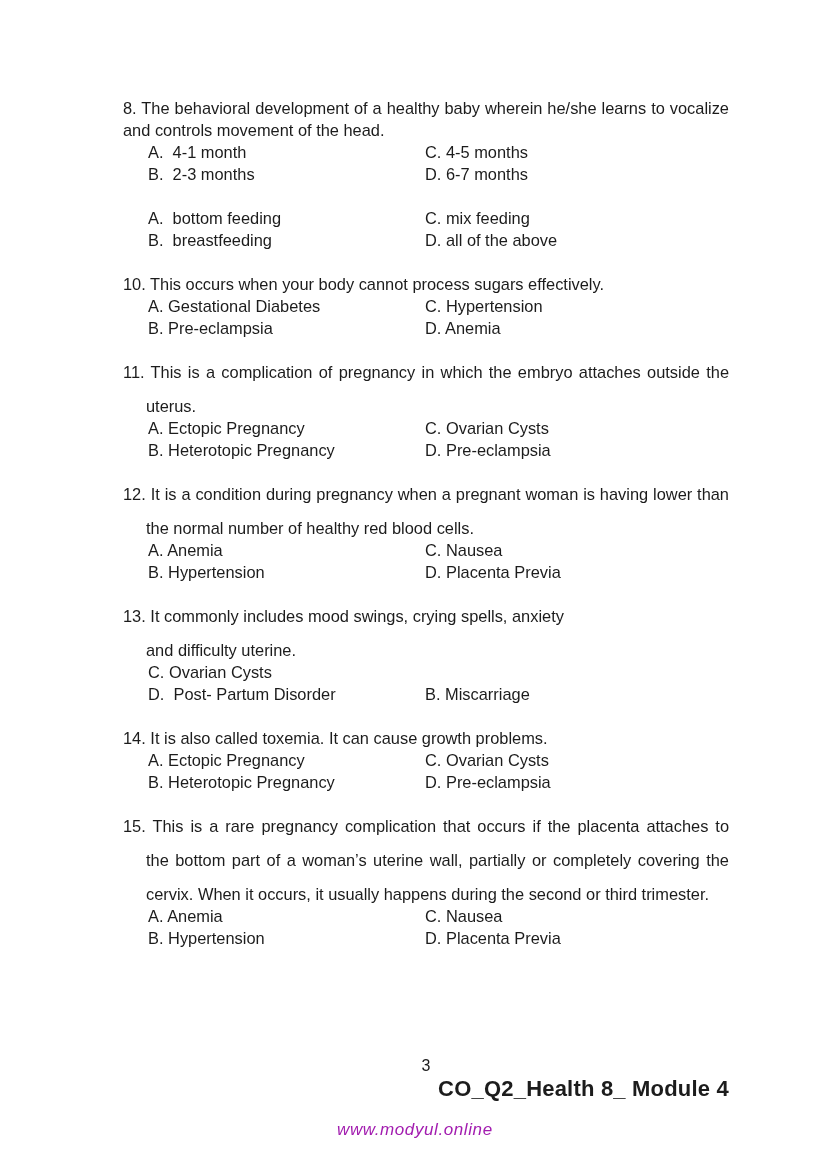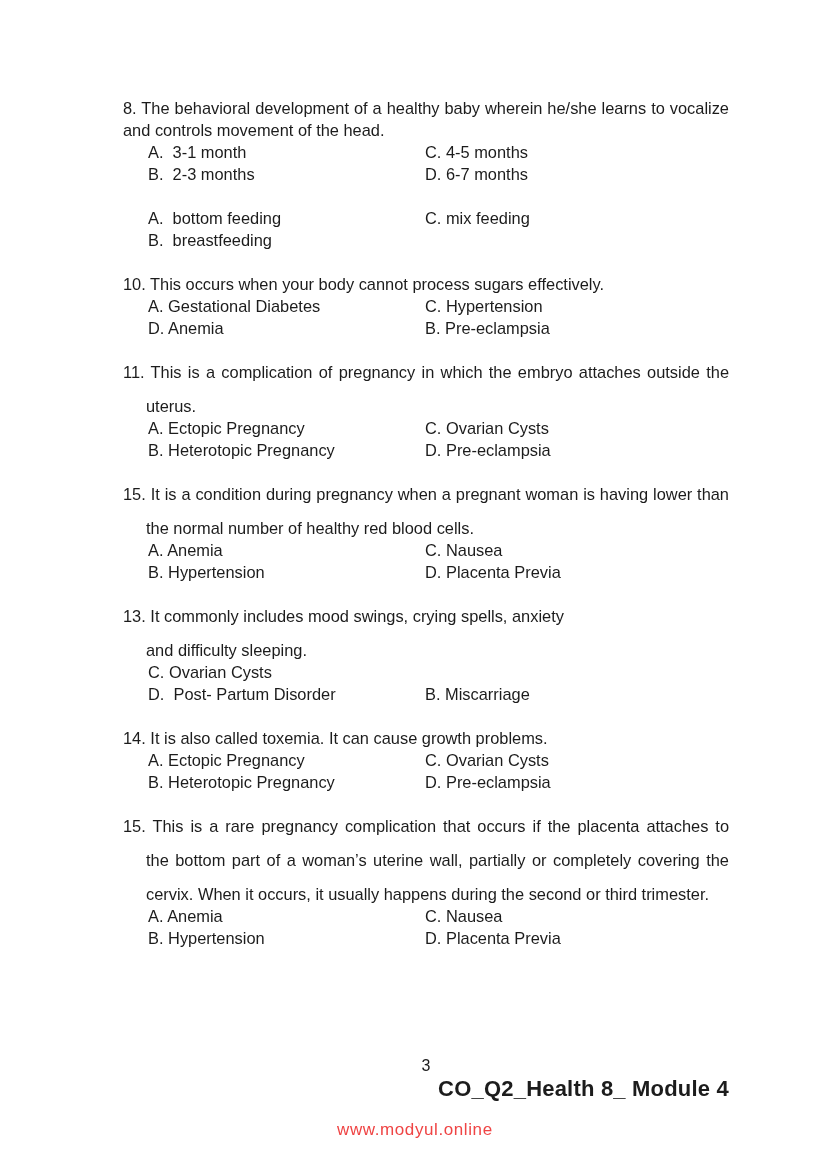--- a/index.html
+++ b/index.html
@@ -71,75 +71,76 @@
 </style>
 </head>
 <body style="background: rgb(255, 255, 255); color: rgb(28, 28, 28);">
 
 <div class="page">
   <div class="content" id="questions">
       <div class="question">
         <div class="qline j">8. The behavioral development of a healthy baby wherein he/she learns to vocalize</div>
         <div class="qline">and controls movement of the head.</div>
         <div class="optrow">
-          <div class="opt">A.  3-1 month</div>
+          <div class="opt">A.  4-1 month</div>
           <div class="opt">C. 4-5 months</div>
         </div>
         <div class="optrow">
           <div class="opt">B.  2-3 months</div>
           <div class="opt">D. 6-7 months</div>
         </div>
       </div>
       <div class="question">
         <div class="optrow">
           <div class="opt">A.  bottom feeding</div>
           <div class="opt">C. mix feeding</div>
         </div>
         <div class="optrow">
           <div class="opt">B.  breastfeeding</div>
+          <div class="opt">D. all of the above</div>
         </div>
       </div>
       <div class="question">
         <div class="qline">10. This occurs when your body cannot process sugars effectively.</div>
         <div class="optrow">
           <div class="opt">A. Gestational Diabetes</div>
           <div class="opt">C. Hypertension</div>
         </div>
         <div class="optrow">
+          <div class="opt">B. Pre-eclampsia</div>
           <div class="opt">D. Anemia</div>
-          <div class="opt">B. Pre-eclampsia</div>
         </div>
       </div>
       <div class="question">
         <div class="qline j">11. This is a complication of pregnancy in which the embryo attaches outside the</div>
         <div class="qline indent">uterus.</div>
         <div class="optrow">
           <div class="opt">A. Ectopic Pregnancy</div>
           <div class="opt">C. Ovarian Cysts</div>
         </div>
         <div class="optrow">
           <div class="opt">B. Heterotopic Pregnancy</div>
           <div class="opt">D. Pre-eclampsia</div>
         </div>
       </div>
       <div class="question">
-        <div class="qline j">15. It is a condition during pregnancy when a pregnant woman is having lower than</div>
+        <div class="qline j">12. It is a condition during pregnancy when a pregnant woman is having lower than</div>
         <div class="qline indent">the normal number of healthy red blood cells.</div>
         <div class="optrow">
           <div class="opt">A. Anemia</div>
           <div class="opt">C. Nausea</div>
         </div>
         <div class="optrow">
           <div class="opt">B. Hypertension</div>
           <div class="opt">D. Placenta Previa</div>
         </div>
       </div>
       <div class="question">
         <div class="qline">13. It commonly includes mood swings, crying spells, anxiety</div>
-        <div class="qline indent">and difficulty sleeping.</div>
+        <div class="qline indent">and difficulty uterine.</div>
         <div class="optrow">
           <div class="opt">C. Ovarian Cysts</div>
         </div>
         <div class="optrow">
           <div class="opt">D.  Post- Partum Disorder</div>
           <div class="opt">B. Miscarriage</div>
         </div>
       </div>
       <div class="question">
         <div class="qline">14. It is also called toxemia. It can cause growth problems.</div>
@@ -161,14 +162,14 @@
           <div class="opt">C. Nausea</div>
         </div>
         <div class="optrow">
           <div class="opt">B. Hypertension</div>
           <div class="opt">D. Placenta Previa</div>
         </div>
       </div>
     </div>
   <div class="page-number">3</div>
   <div class="footer-label">CO_Q2_Health 8_ Module 4</div>
-  <div class="watermark" style="color: #ef4444;">www.modyul.online</div>
+  <div class="watermark" style="color: #a21caf; font-style: italic;">www.modyul.online</div>
 </div>
 
 </body></html>

